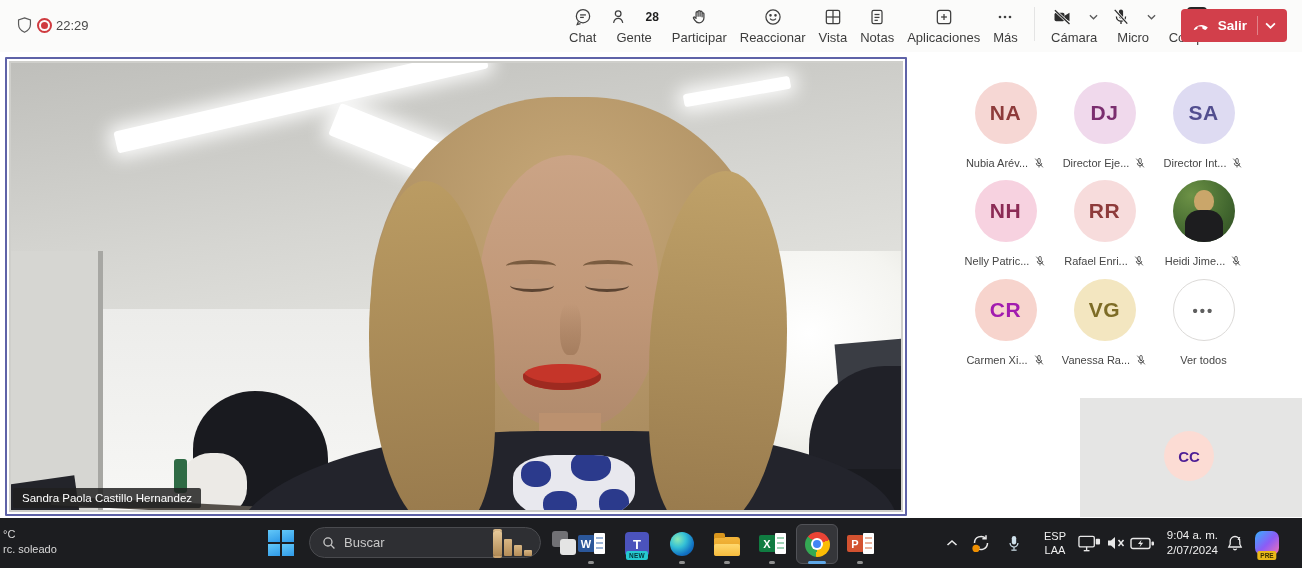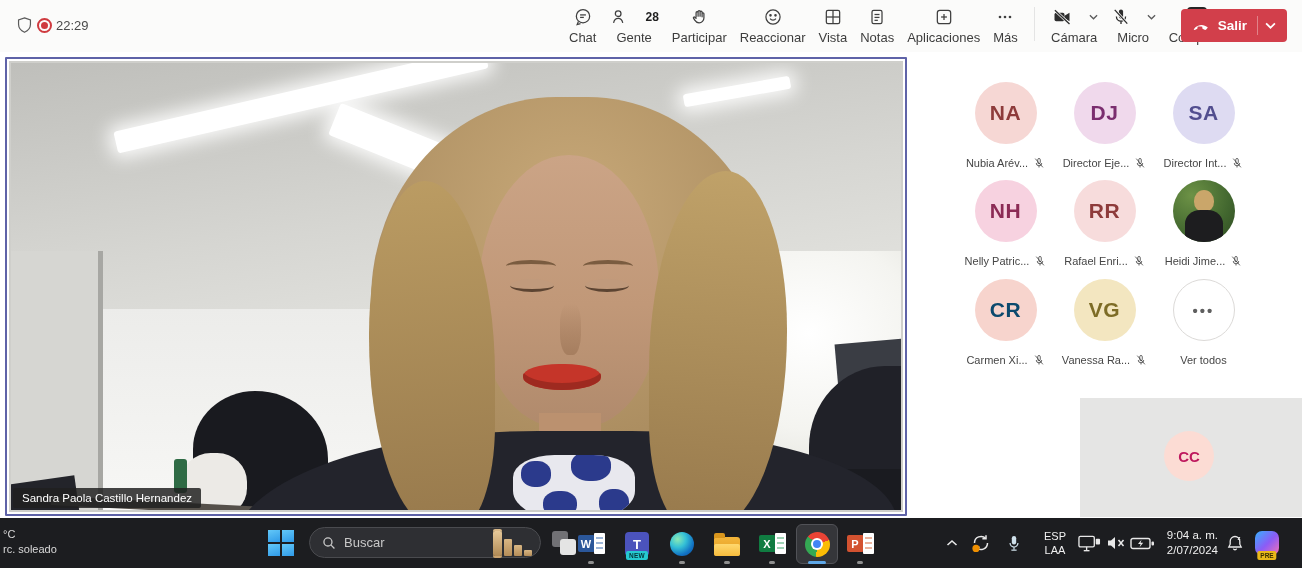--- a/index.html
+++ b/index.html
@@ -390,21 +390,21 @@
           <svg width="12" height="12" viewBox="0 0 16 16" fill="none" stroke="#444" stroke-width="1.1">
             <rect x="6.3" y="2" width="3.4" height="7" rx="1.7"></rect>
             <path d="M4.3 8a3.7 3.7 0 0 0 7.4 0"></path>
             <line x1="8" y1="11.7" x2="8" y2="14"></line>
             <line x1="3" y1="2.2" x2="13.2" y2="13.8"></line>
           </svg>
         </div>
     </div>
 
     <div class="pcell c0 r2">
-      <div class="pavatar" style="background: rgb(247, 212, 205); color: #0c4a6e;">CR</div>
+      <div class="pavatar" style="background: rgb(247, 212, 205); color: #a21caf;">CR</div>
       <div class="pname-row">
           <span class="pname">Carmen Xi...</span>
           <svg width="12" height="12" viewBox="0 0 16 16" fill="none" stroke="#444" stroke-width="1.1">
             <rect x="6.3" y="2" width="3.4" height="7" rx="1.7"></rect>
             <path d="M4.3 8a3.7 3.7 0 0 0 7.4 0"></path>
             <line x1="8" y1="11.7" x2="8" y2="14"></line>
             <line x1="3" y1="2.2" x2="13.2" y2="13.8"></line>
           </svg>
         </div>
     </div>
@@ -422,21 +422,21 @@
     </div>
     <div class="pcell c2 r2">
       <div class="pavatar more">•••</div>
       <div class="pname-row">
           <span class="pname">Ver todos</span>
         </div>
     </div>
   </aside>
 
   <div class="cc-tile">
-    <div class="cc-avatar" style="background: rgb(252, 220, 212); color: #be185d;">CC</div>
+    <div class="cc-avatar" style="background: rgb(252, 220, 212); color: #4c1d95;">CC</div>
   </div>
 
   <footer class="taskbar">
     <div class="weather">
       <div>°C</div>
       <div>rc. soleado</div>
     </div>
 
     <div class="start" aria-label="Start">
         <span></span>

